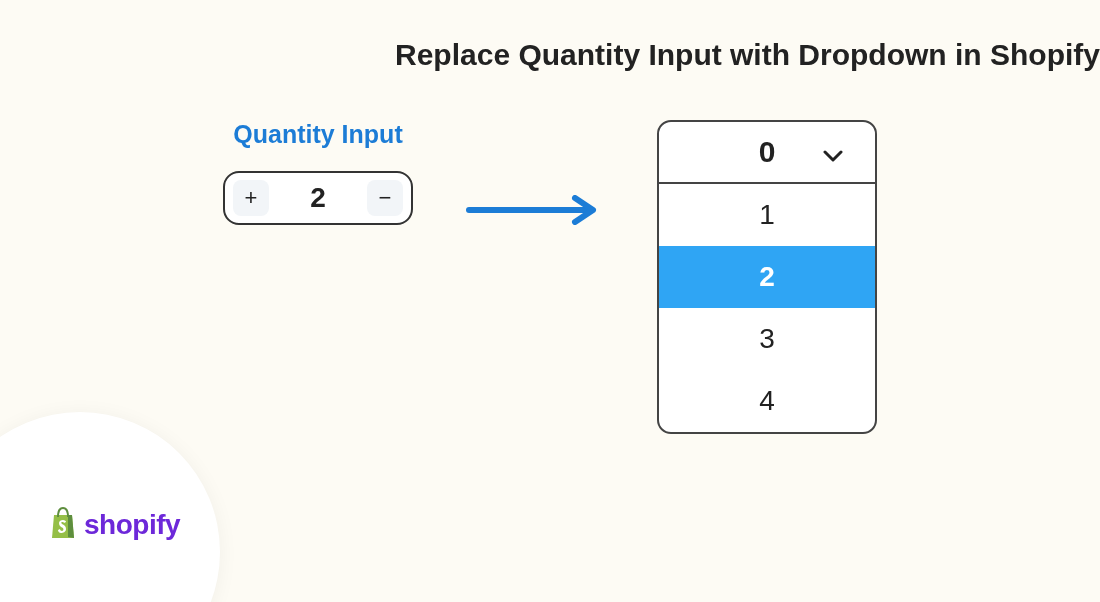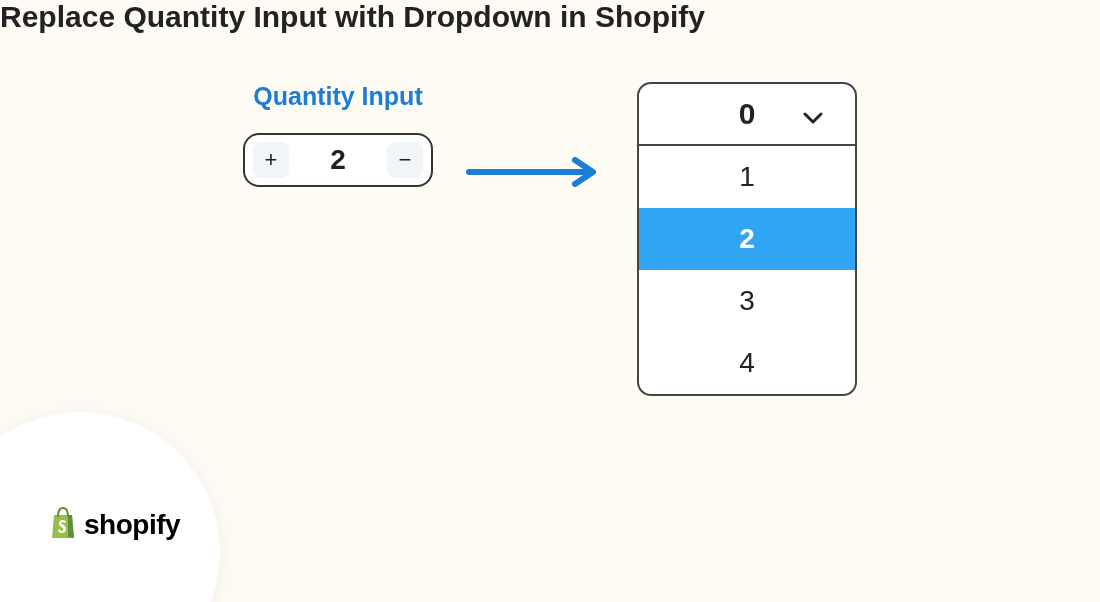--- a/index.html
+++ b/index.html
@@ -9,30 +9,31 @@
     }
     body {
       width: 1100px;
       height: 602px;
       background: #fdfbf4;
       font-family: Arial, Helvetica, sans-serif;
       position: relative;
       overflow: hidden;
     }
     .title {
-      text-align: left;
+      text-align: right;
       font-size: 30px;
       font-weight: 700;
       color: #222;
+      padding-top: 38px;
     }
     .content {
       display: flex;
       justify-content: center;
       align-items: flex-start;
-      gap: 32px;
+      gap: 52px;
       margin-top: 48px;
     }
     .col {
       display: flex;
       flex-direction: column;
       align-items: center;
     }
     .section-label {
       color: #1c7cd6;
       font-size: 25px;
@@ -131,21 +132,21 @@
       position: absolute;
       bottom: 58px;
       left: 48px;
       display: flex;
       align-items: center;
       gap: 6px;
     }
     .logo-text {
       font-size: 28px;
       font-weight: 700;
-      color: #000000;
+      color: #6d28d9;
       letter-spacing: -0.5px;
     }
   </style>
 </head>
 <body>
 
 <h1 class="title">Replace Quantity Input with Dropdown in Shopify</h1>
 
 <div class="content">
 

